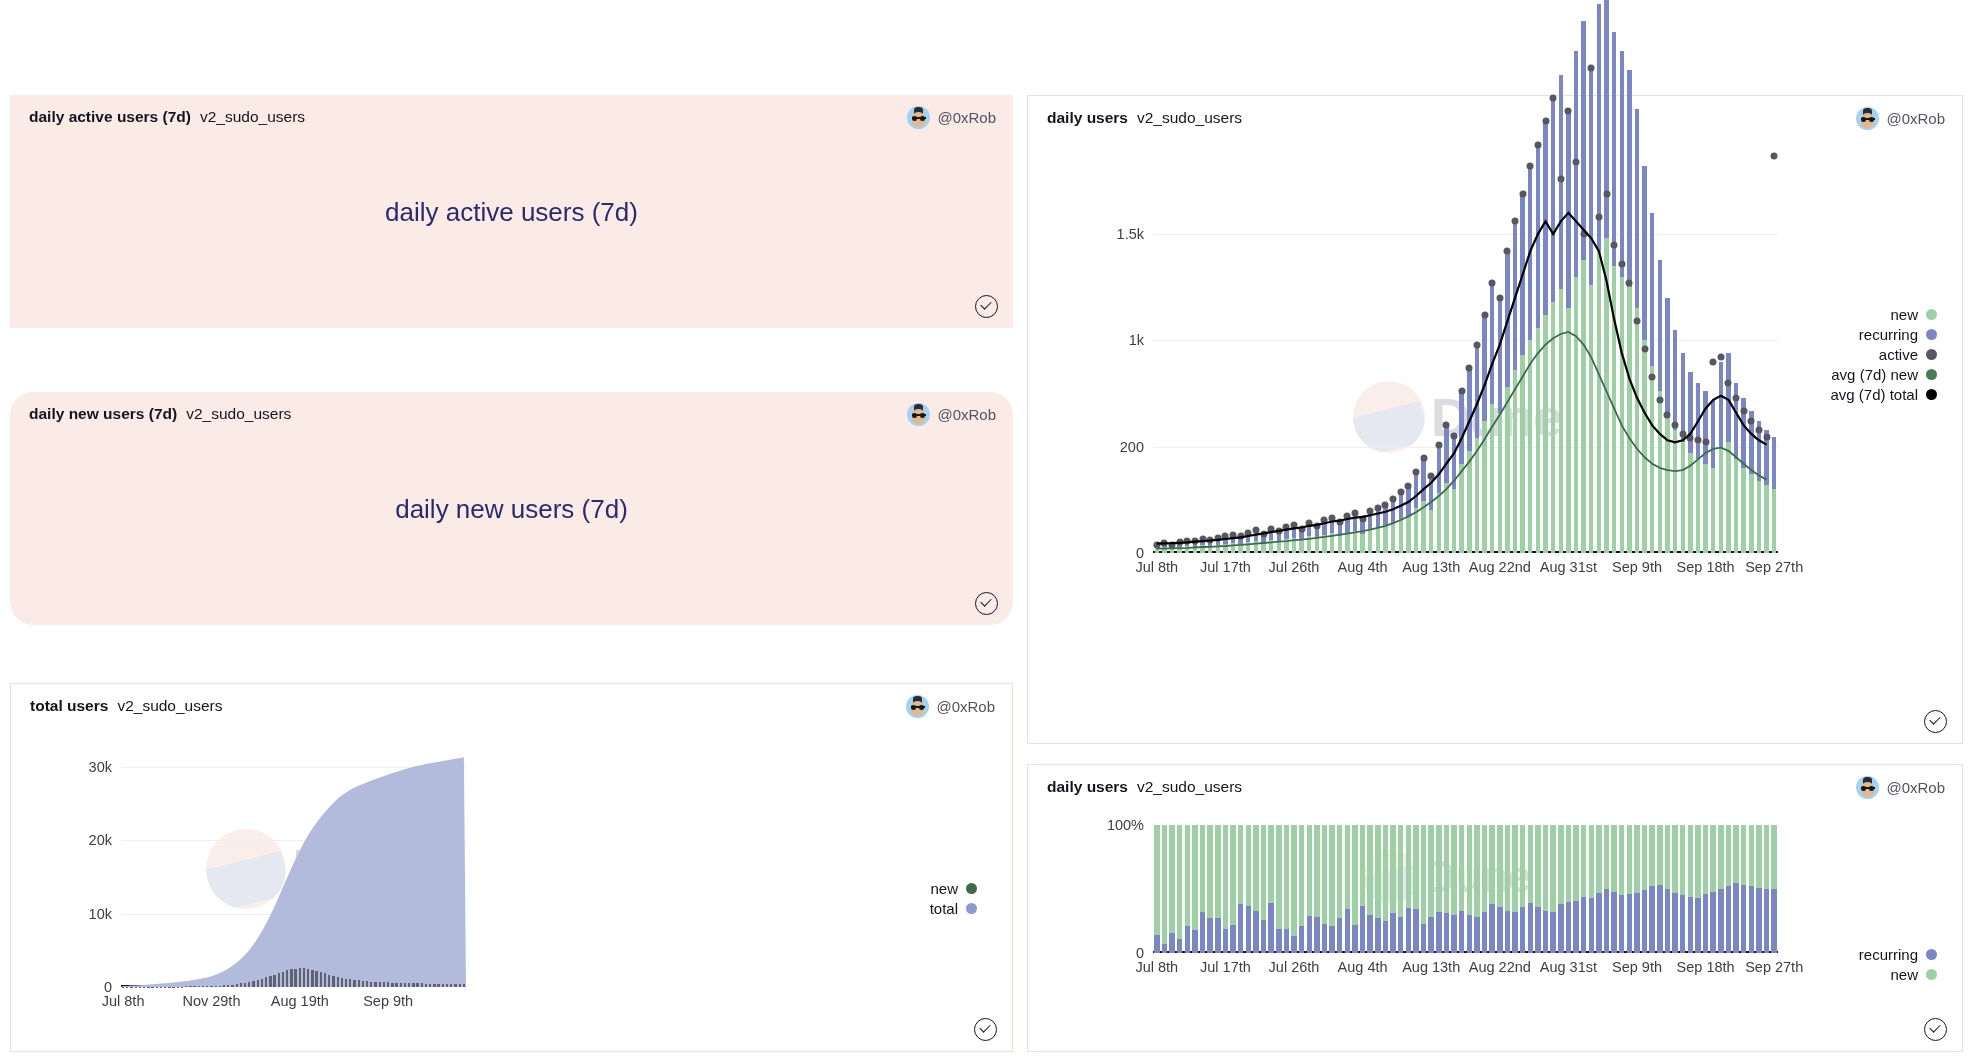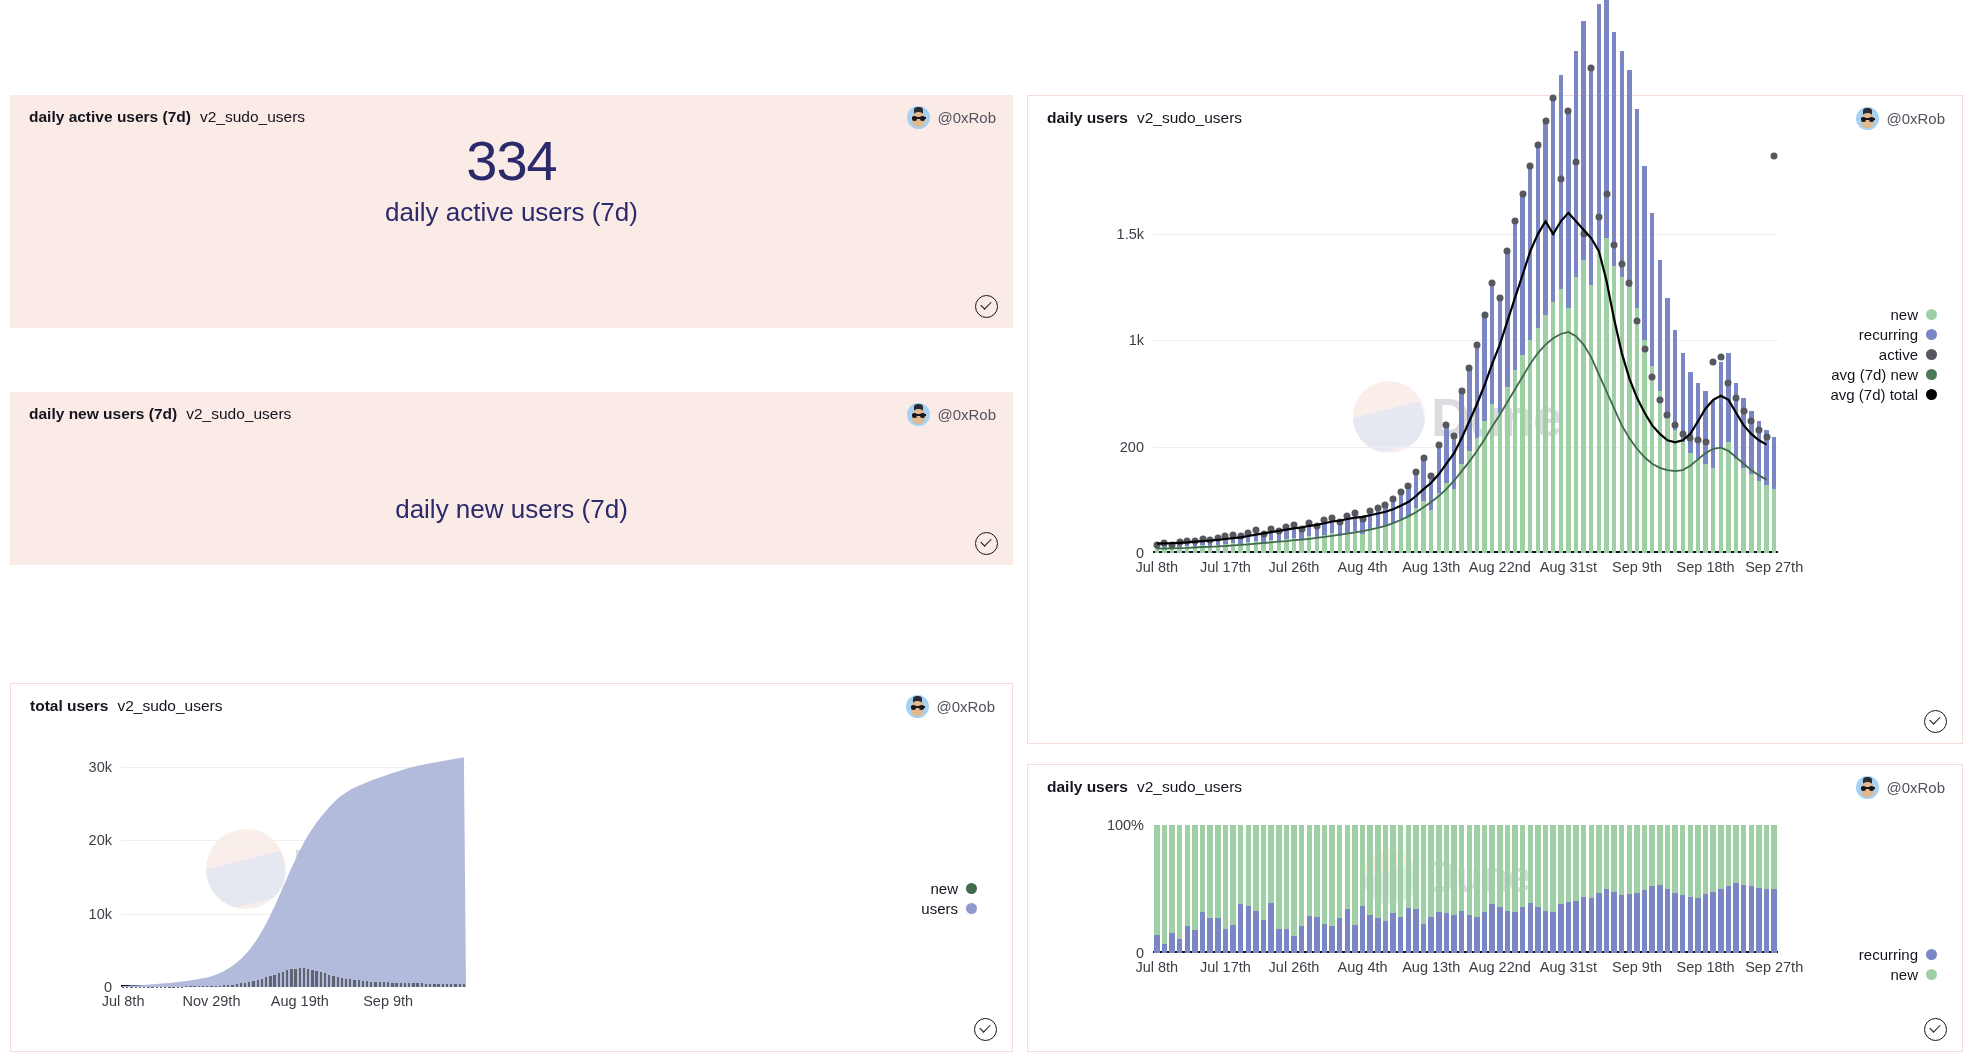--- a/index.html
+++ b/index.html
@@ -131,26 +131,25 @@
     <div class="author">
       <span class="avatar">
         <span class="hair"></span>
           <span class="face"></span>
         <span class="glasses"></span>
           <span class="lens l"></span>
           <span class="lens r"></span>
       </span>
       <span>@0xRob</span>
     </div>
-    <div class="counter-value">334</div>
     <div class="counter-label">daily active users (7d)</div>
     <div class="check-badge"></div>
   </div>
 
-  <div class="card tinted" style="left:10px; top:392px; width:1003px; height:173px;">
+  <div class="card tinted" style="left:10px; top:392px; width:1003px; height:233px;border-radius:23px;">
     <div class="card-title">
       <b>daily new users (7d)</b><span class="sub">v2_sudo_users</span>
     </div>
     <div class="author">
       <span class="avatar">
         <span class="hair"></span>
           <span class="face"></span>
         <span class="glasses"></span>
           <span class="lens l"></span>
           <span class="lens r"></span>
@@ -277,21 +276,21 @@
         <div class="bar" style="left: 333.325px; width: 2.31402px; height: 3.055px; background: rgb(95, 100, 112);"></div>
         <div class="bar" style="left: 337.532px; width: 2.31402px; height: 2.99625px; background: rgb(95, 100, 112);"></div>
         <div class="bar" style="left: 341.739px; width: 2.31402px; height: 2.9375px; background: rgb(95, 100, 112);"></div>
       </div>
     <div class="legend" id="legend-total" style="right:35px; top:194px; width:130px;">
         <div class="legend-row">
           <span>new</span>
           <span class="legend-dot" style="background: rgb(63, 107, 76);"></span>
         </div>
         <div class="legend-row">
-          <span>users</span>
+          <span>total</span>
           <span class="legend-dot" style="background: rgb(142, 153, 207);"></span>
         </div>
       </div>
     <div class="check-badge"></div>
   </div>
 
   <div class="card" style="left:1027px; top:95px; width:936px; height:649px;">
     <div class="card-title">
       <b>daily users</b><span class="sub">v2_sudo_users</span>
     </div>

